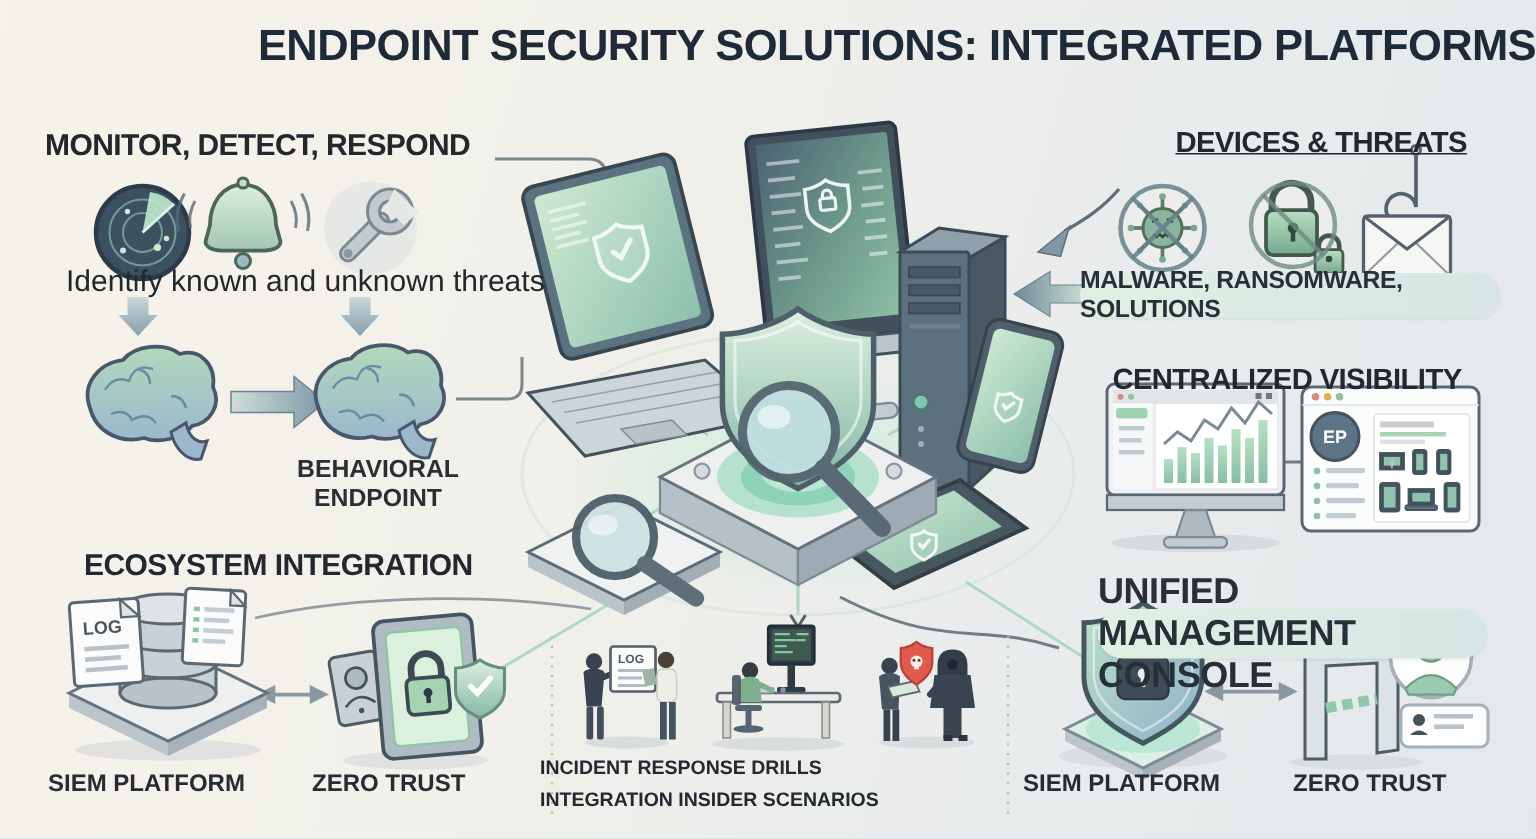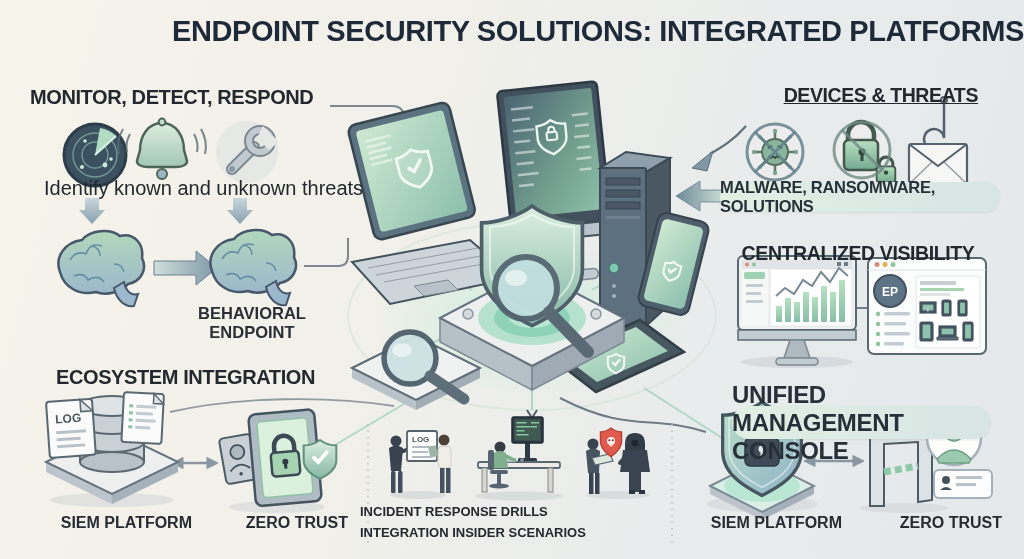--- a/index.html
+++ b/index.html
@@ -6,21 +6,21 @@
   .canvas{position:relative;width:1024px;height:559px;overflow:hidden;
     font-family:"Liberation Sans",sans-serif;
     background:linear-gradient(105deg,#f6f3ea 0%,#f1f0ea 38%,#e9ecec 68%,#e4e8eb 100%);}
   .art{position:absolute;left:0;top:0;}
   .txt{position:absolute;color:#252b31;}
   .title{left:0;right:0;top:15px;text-align:right;font-weight:700;font-size:29px;
     letter-spacing:-0.4px;color:#1e2a38;}
   .sec-h{font-weight:700;font-size:20px;letter-spacing:-0.4px;white-space:nowrap;color:#23282e;}
   .sub{font-weight:400;font-size:20px;color:#23282e;white-space:nowrap;}
   .node-lbl{font-weight:700;font-size:16.5px;line-height:19px;text-align:center;color:#2a2f36;}
-  .b-lbl{font-weight:700;font-size:16px;text-align:right;white-space:nowrap;color:#272c32;}
+  .b-lbl{font-weight:700;font-size:16px;text-align:left;white-space:nowrap;color:#272c32;}
   .cap{font-weight:700;font-size:13px;line-height:21px;text-align:left;color:#24292f;}
   .pill{position:absolute;display:flex;align-items:center;justify-content:center;
     font-weight:700;color:#273039;border-radius:17px;
     background:linear-gradient(90deg,#e0f0e3,#d7e5e4);box-shadow:0 1px 2px rgba(90,110,110,.12);}
   .pill-malware{left:720px;top:182px;width:280px;height:30px;font-size:16.5px;letter-spacing:-0.3px;}
   .pill-unified{left:732px;top:361px;width:259px;height:33px;font-size:24px;letter-spacing:-0.3px;margin-top:45px;}
   svg text{font-family:"Liberation Sans",sans-serif;}
 </style>
 </head>
 <body>

